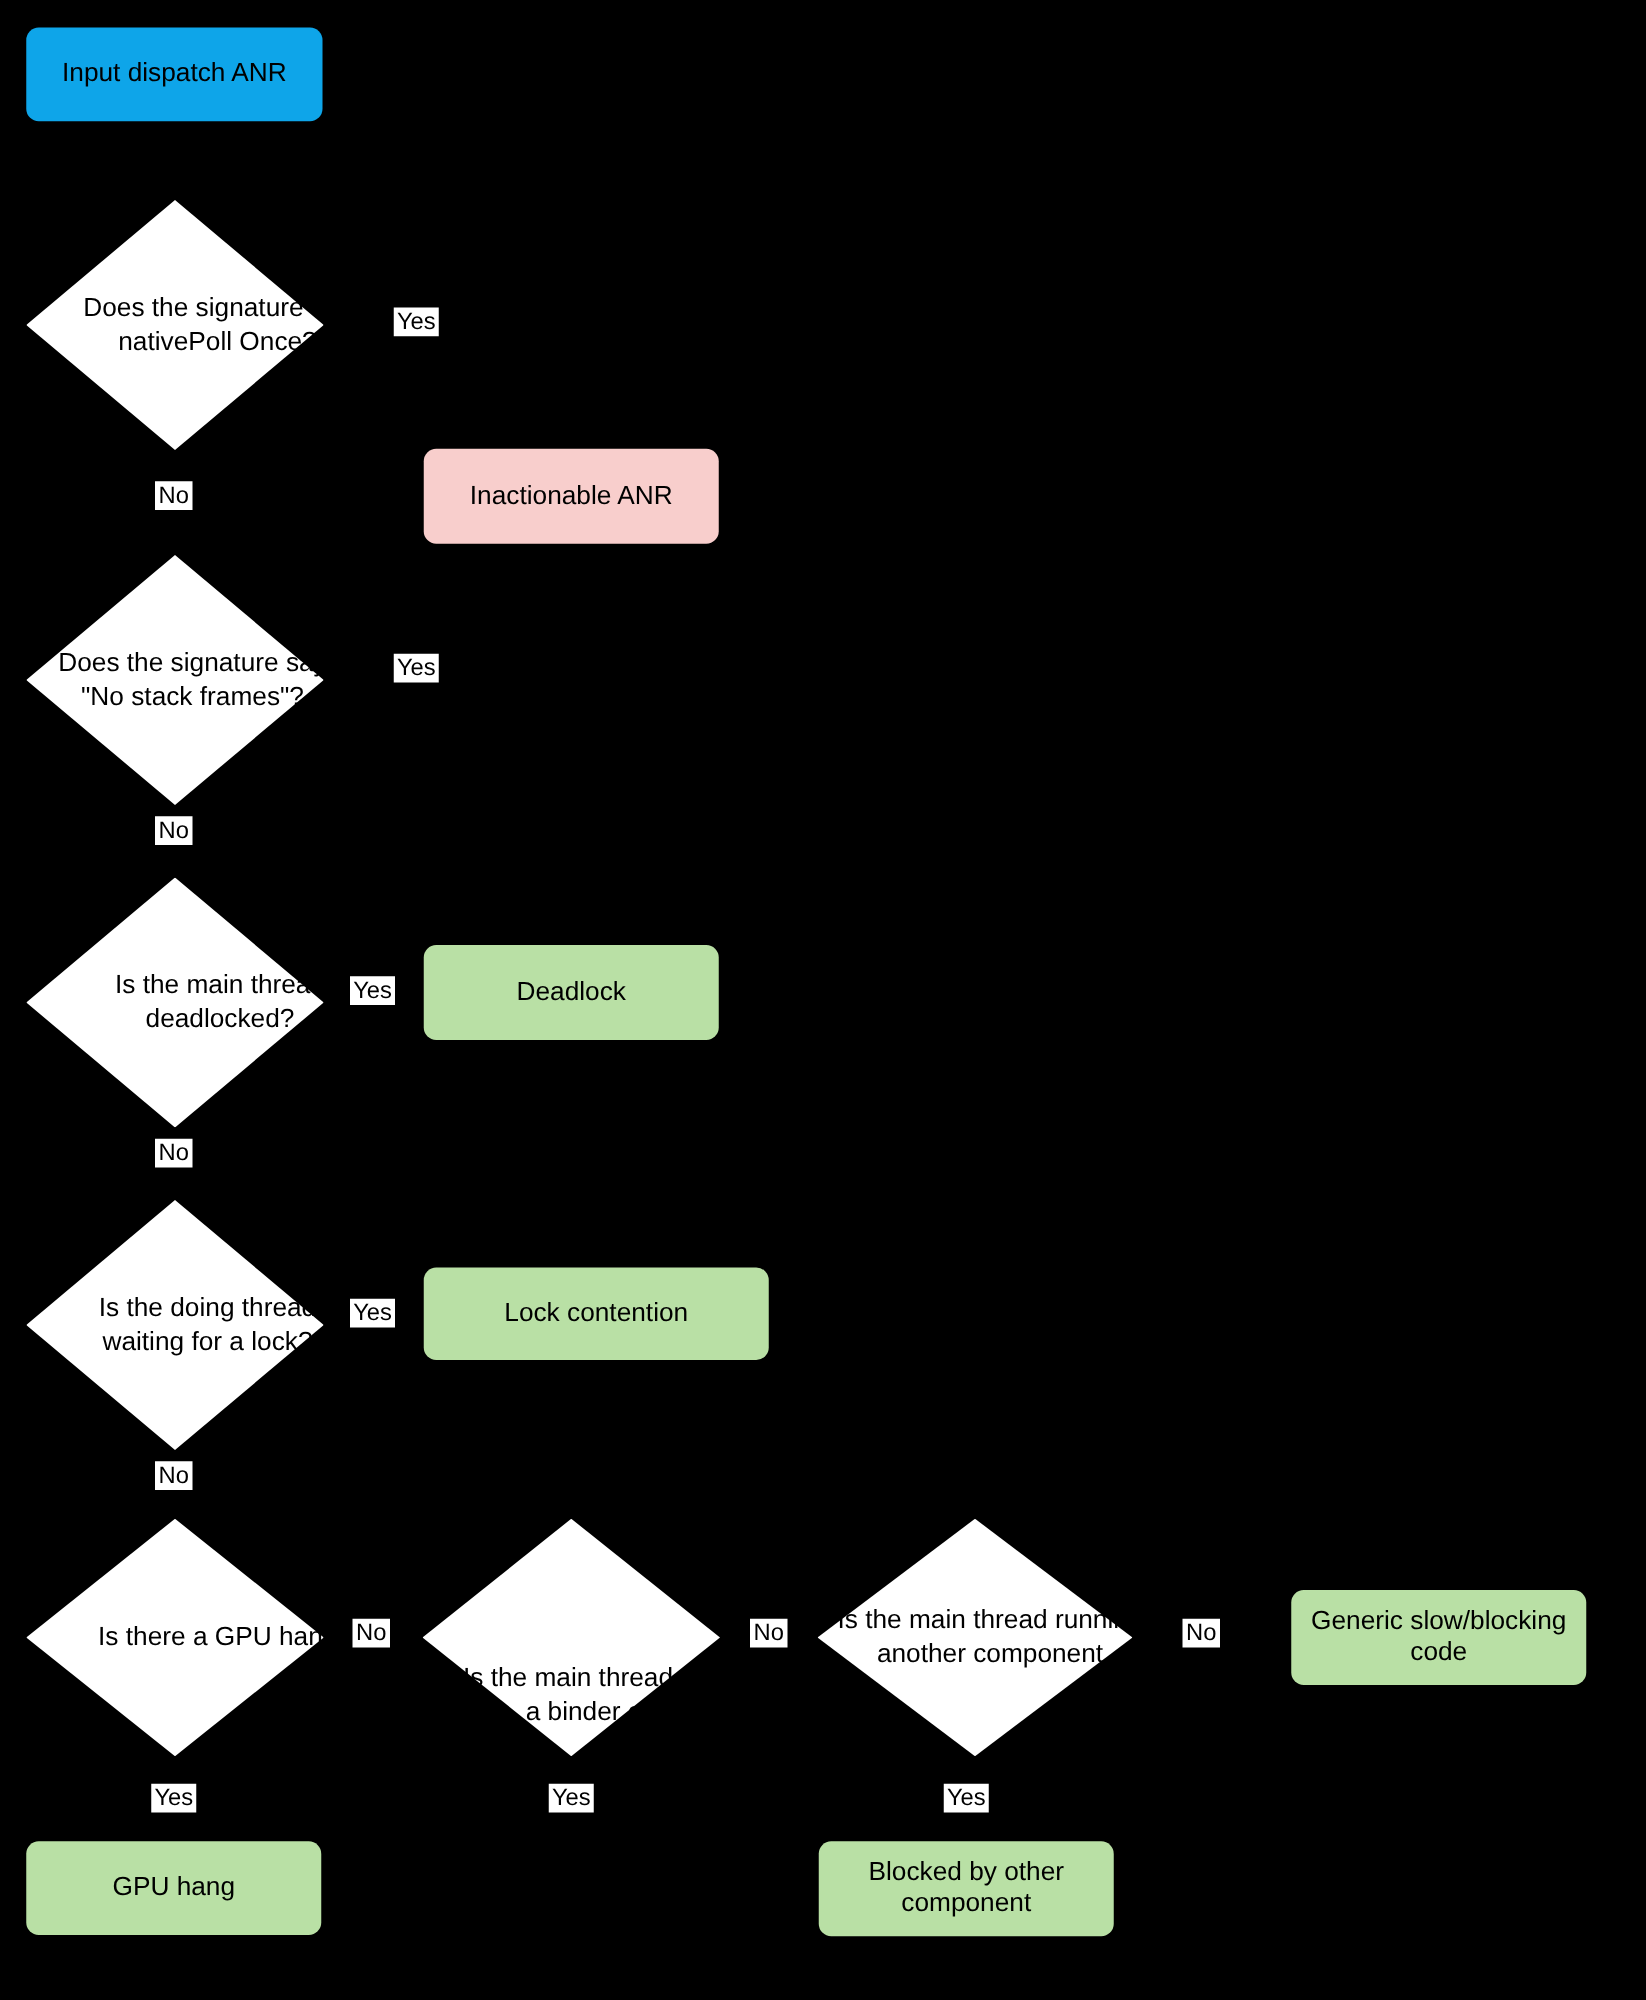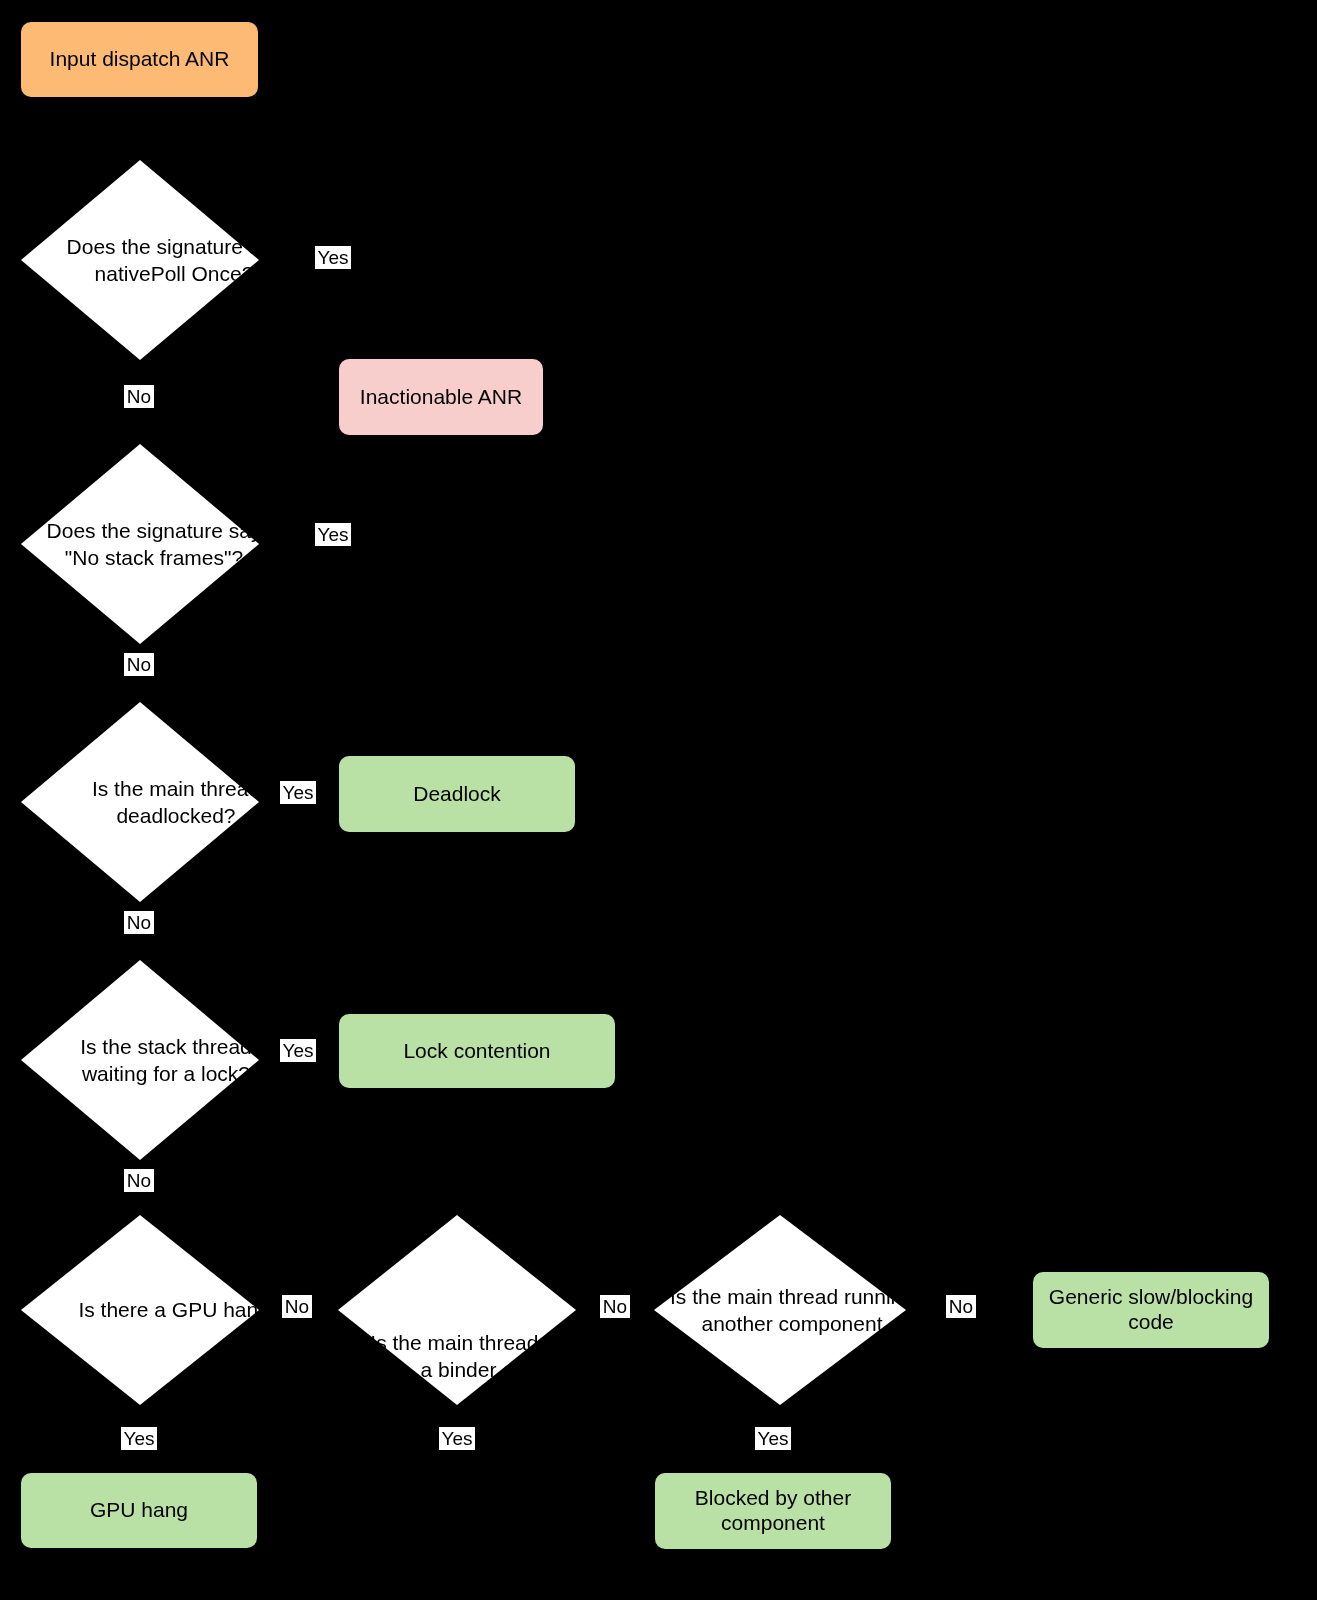--- a/index.html
+++ b/index.html
@@ -5,21 +5,21 @@
   html,body{margin:0;padding:0;background:#000;}
   body{width:1317px;height:1600px;position:relative;overflow:hidden;
        font-family:"Liberation Sans","DejaVu Sans",sans-serif;}
   #stage{position:absolute;left:0;top:0;width:1317px;height:1600px;}
 
   .node{position:absolute;box-sizing:border-box;display:flex;
         align-items:center;justify-content:center;text-align:center;
         color:#000;line-height:1.18;}
 
   .rbox{border-radius:10px;font-size:21px;padding:4px 10px;}
-  .rbox.start{background:#fdba74;}
+  .rbox.start{background:#0ea5e9;}
   .rbox.pink{background:#f8cecc;}
   .rbox.green{background:#b9e0a5;}
 
   .diamond-wrap{position:absolute;}
   .diamond-shape{position:absolute;left:0;top:0;width:100%;height:100%;
       background:#ffffff;
       clip-path:polygon(50% 0%,100% 50%,50% 100%,0% 50%);}
   .diamond-label{position:absolute;left:0;top:50%;width:100%;
       transform:translateY(-50%);text-align:center;color:#000;
       font-size:21px;line-height:1.30;pointer-events:none;}
@@ -56,21 +56,21 @@
     <span>Input dispatch ANR</span>
   </div>
 
   <div class="diamond-wrap" style="left:21px;top:160px;width:238px;height:200px;">
     <div class="diamond-shape"></div>
     <div class="diamond-label" style="padding:0 34px;">Does the signature say nativePoll Once?</div>
   </div>
   <div class="edge-label" style="left:315px;top:246px;width:36px;">Yes</div>
   <div class="edge-label" style="left:124px;top:385px;width:30px;">No</div>
 
-  <div class="node rbox pink" style="left:339px;top:359px;width:204px;height:76px;">
+  <div class="node rbox pink" style="left:339px;top:359px;width:236px;height:76px;">
     <span>Inactionable ANR</span>
   </div>
 
   <div class="diamond-wrap" style="left:21px;top:444px;width:238px;height:200px;">
     <div class="diamond-shape"></div>
     <div class="diamond-label" style="padding:0 14px;">Does the signature say "No stack frames"?</div>
   </div>
   <div class="edge-label" style="left:315px;top:523px;width:36px;">Yes</div>
   <div class="edge-label" style="left:124px;top:653px;width:30px;">No</div>
 
@@ -80,21 +80,21 @@
   </div>
   <div class="edge-label" style="left:280px;top:781px;width:36px;">Yes</div>
   <div class="edge-label" style="left:124px;top:911px;width:30px;">No</div>
 
   <div class="node rbox green" style="left:339px;top:756px;width:236px;height:76px;">
     <span>Deadlock</span>
   </div>
 
   <div class="diamond-wrap" style="left:21px;top:960px;width:238px;height:200px;">
     <div class="diamond-shape"></div>
-    <div class="diamond-label" style="padding:0 26px;">Is the stack thread waiting for a lock?</div>
+    <div class="diamond-label" style="padding:0 26px;">Is the doing thread waiting for a lock?</div>
   </div>
   <div class="edge-label" style="left:280px;top:1039px;width:36px;">Yes</div>
   <div class="edge-label" style="left:124px;top:1169px;width:30px;">No</div>
 
   <div class="node rbox green" style="left:339px;top:1014px;width:276px;height:74px;">
     <span>Lock contention</span>
   </div>
 
   <div class="diamond-wrap" style="left:21px;top:1215px;width:238px;height:190px;">
     <div class="diamond-shape"></div>

